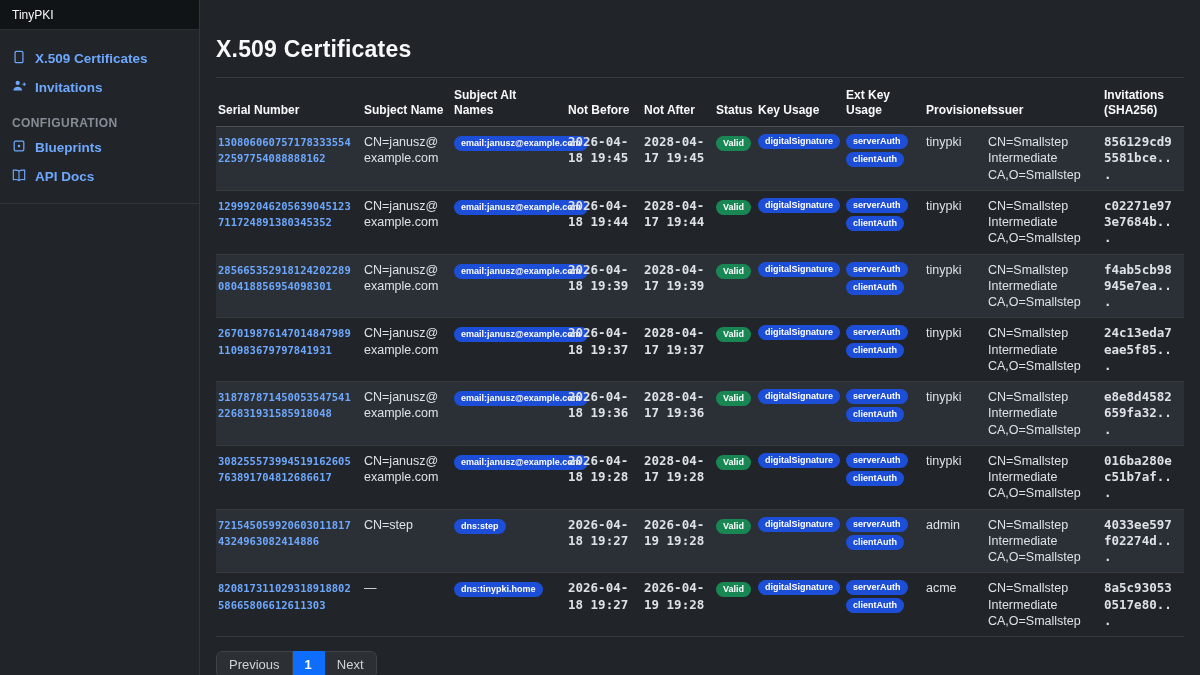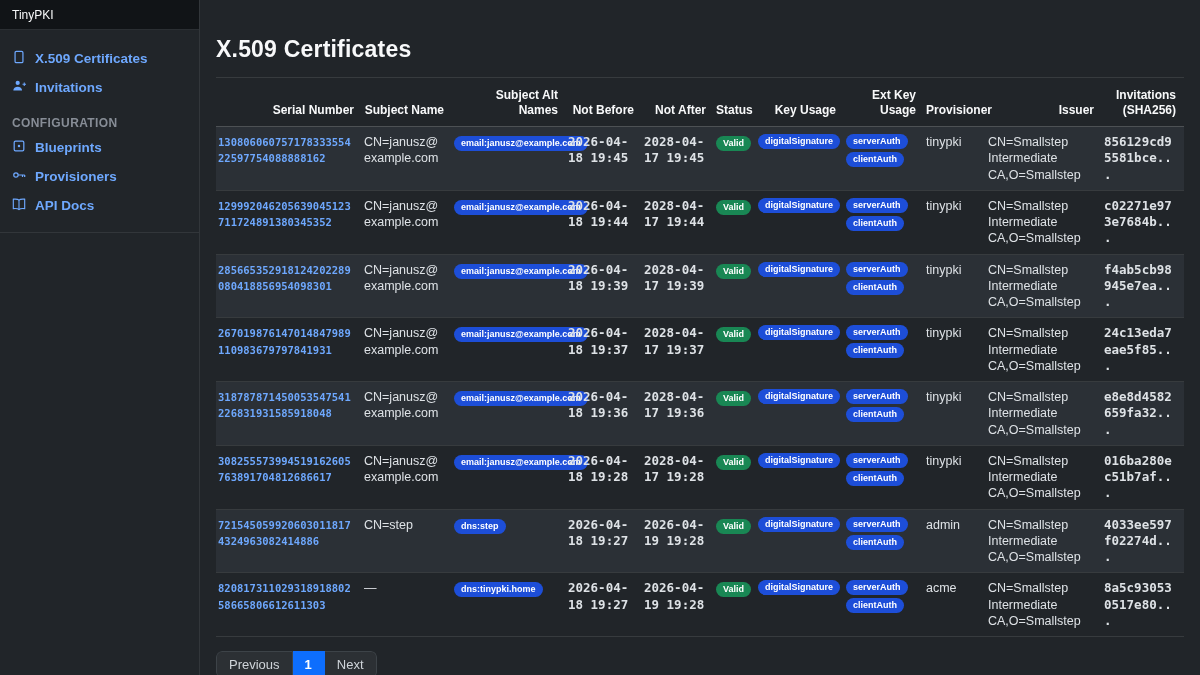--- a/index.html
+++ b/index.html
@@ -46,21 +46,21 @@
   }
   .search-btn {
     height:31px; padding:0 12px; background:transparent; cursor:pointer;
     border:1px solid #2f9e63; color:#64c28c; border-radius:6px;
     font-size:13px; font-family:inherit;
   }
   .title-rule { border:none; border-top:1px solid #373b3e; margin:14px 0 0 0; }
   
   table.cert-table { border-collapse:collapse; table-layout:fixed; width:968px; margin-top:2px; }
   .cert-table th {
-    text-align:right; color:#f8f9fa; font-size:12px; font-weight:700;
+    text-align:left; color:#f8f9fa; font-size:12px; font-weight:700;
     padding:8px 8px 8px 2px; vertical-align:bottom; line-height:1.25;
     border-bottom:1px solid #4d5154;
     margin-top:9px;
   }
   .cert-table td {
     padding:7px 8px 7px 2px; vertical-align:top; font-size:12.5px; line-height:1.3;
     border-bottom:1px solid #373b3e; color:#dee2e6;
     overflow-wrap:anywhere; word-break:break-word;
   }
   .cert-table tbody tr:nth-child(odd) { background:#2b3036; }
@@ -110,27 +110,20 @@
     </a>
 
     <div class="section-label">CONFIGURATION</div>
 
     <a class="nav-item">
       <span><svg width="14" height="14" viewBox="0 0 16 16" fill="none" stroke="#6ea8fe" stroke-width="1.4">
             <rect x="2.5" y="2.5" width="11" height="11" rx="1.5"></rect>
             <circle cx="8" cy="8" r="1.4" fill="#6ea8fe" stroke="none"></circle>
           </svg></span>
       <span>Blueprints</span>
-    </a>
-    <a class="nav-item">
-      <span><svg width="14" height="14" viewBox="0 0 16 16" fill="none" stroke="#6ea8fe" stroke-width="1.4">
-            <circle cx="4.5" cy="8" r="2.5"></circle>
-            <path d="M7 8h7.5M12 8v2.3M14.5 8v2.3"></path>
-          </svg></span>
-      <span>Provisioners</span>
     </a>
     <a class="nav-item">
       <span><svg width="14" height="14" viewBox="0 0 16 16" fill="none" stroke="#6ea8fe" stroke-width="1.3">
             <path d="M8 3.5C6.8 2.4 4.6 2.2 1.5 2.5v10.8c3.1-.3 5.3-.1 6.5 1 1.2-1.1 3.4-1.3 6.5-1V2.5c-3.1-.3-5.3-.1-6.5 1z"></path>
             <path d="M8 3.5v10.8"></path>
           </svg></span>
       <span>API Docs</span>
     </a>
   </nav>
 

